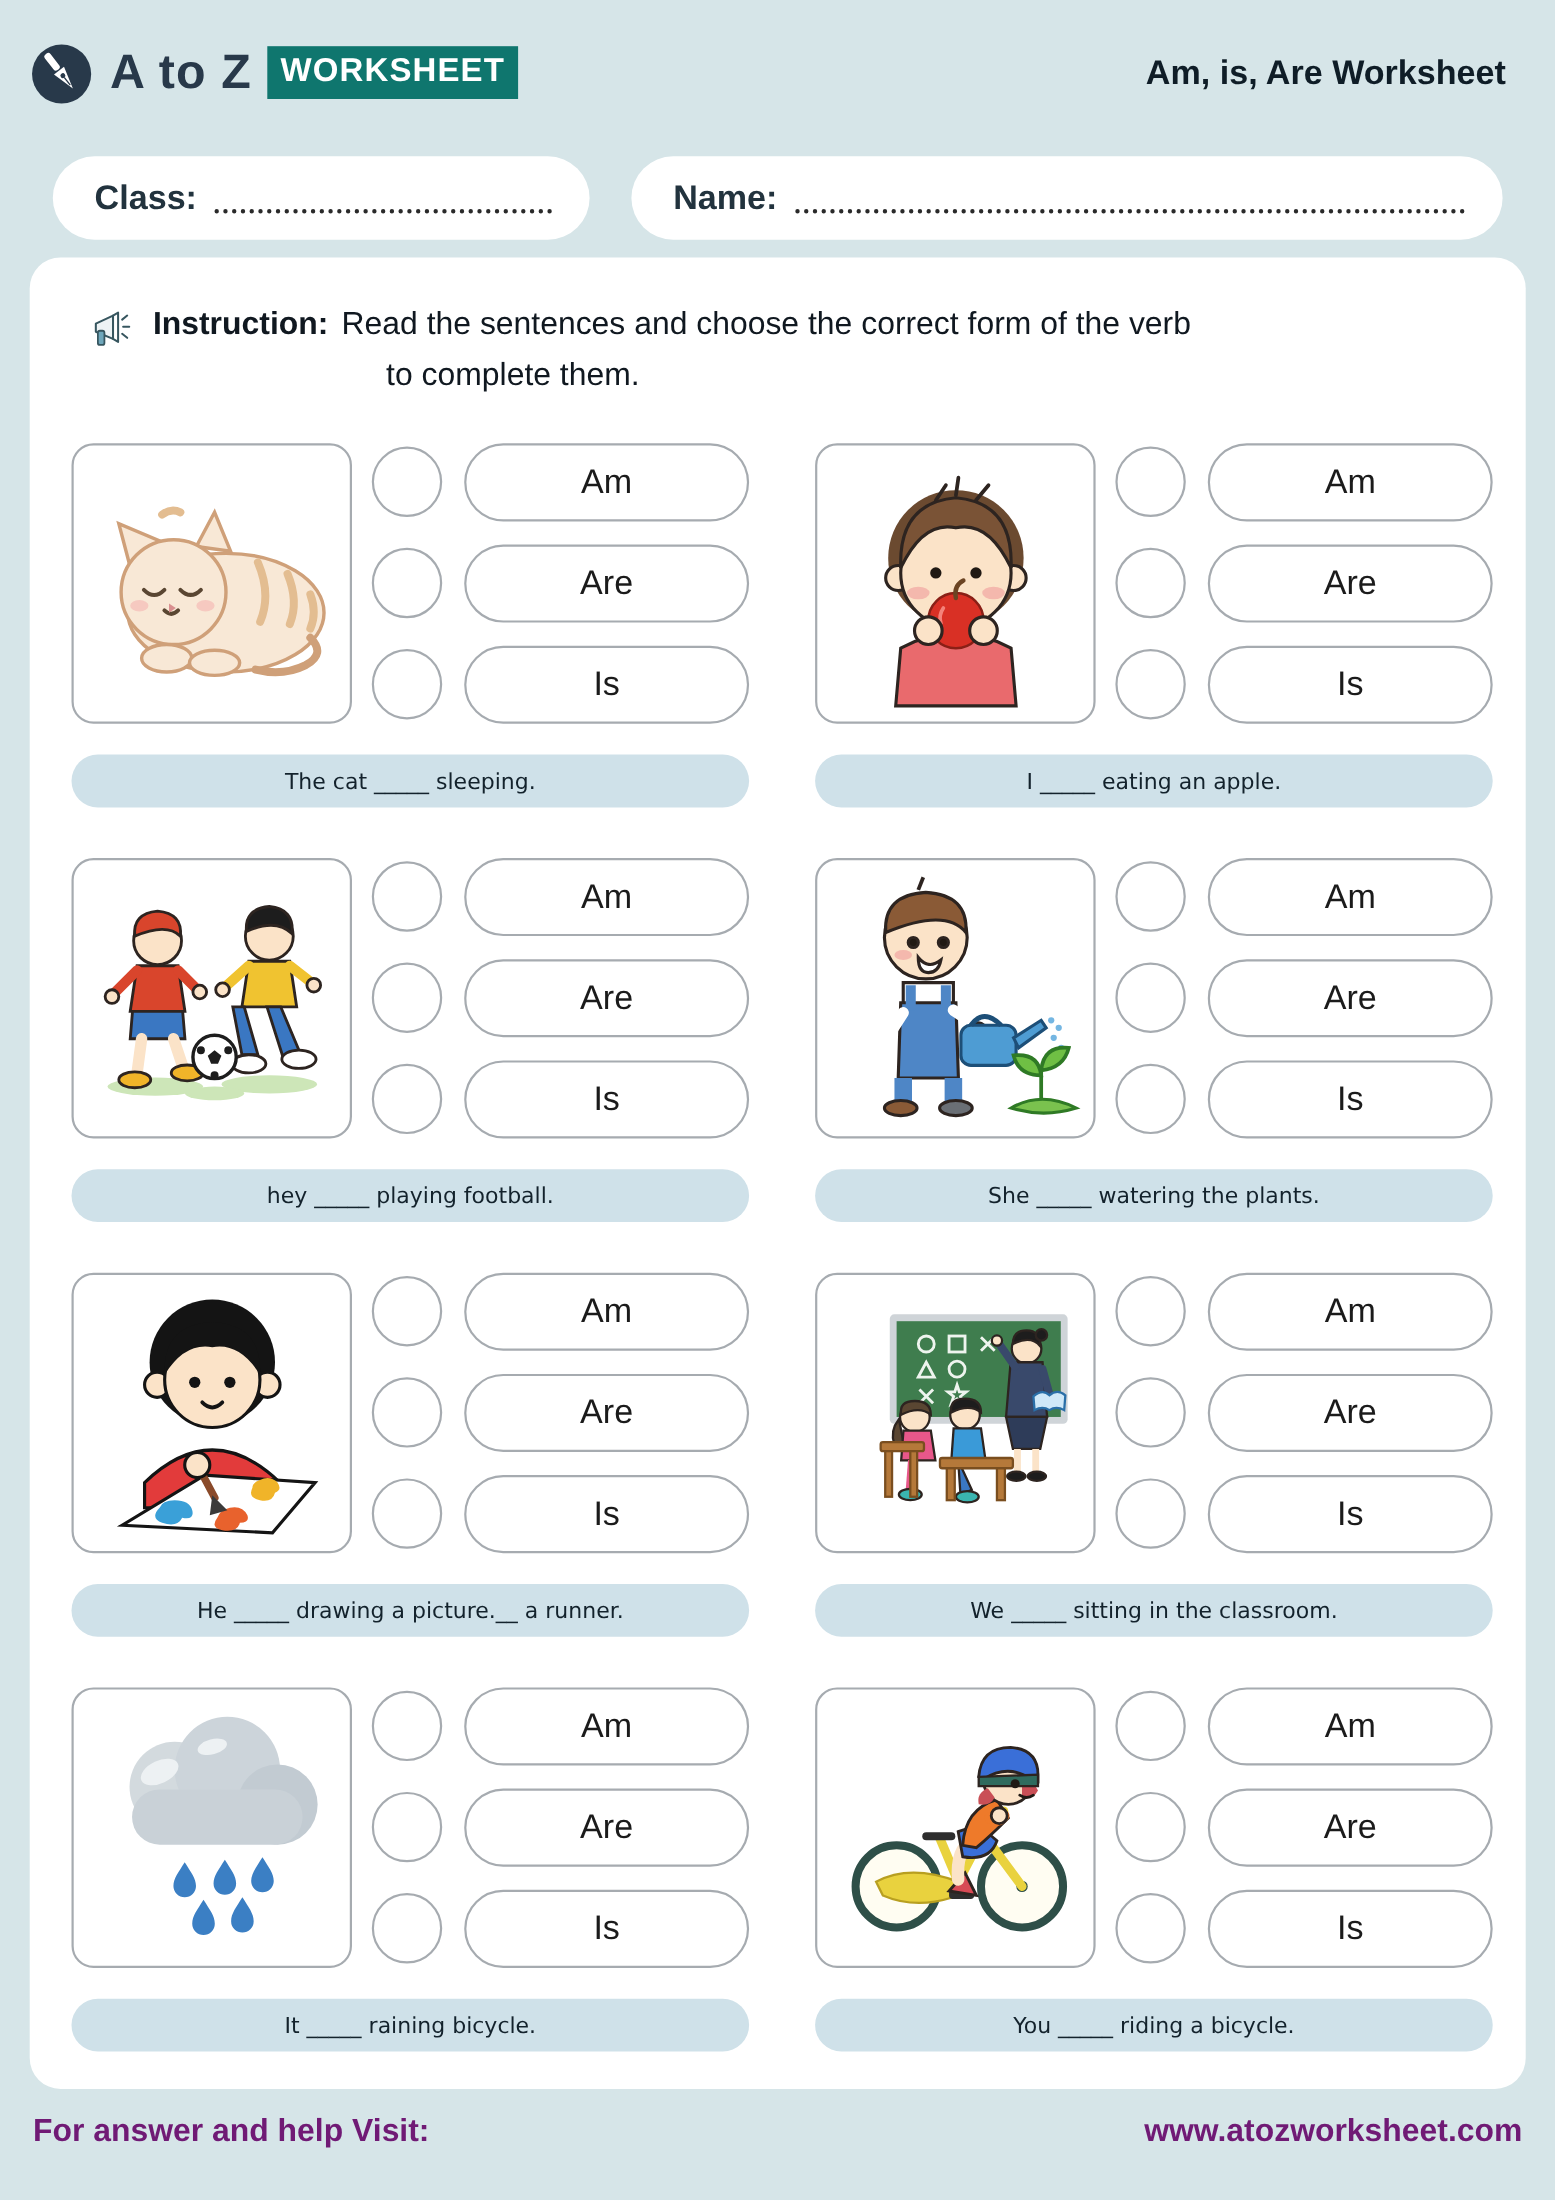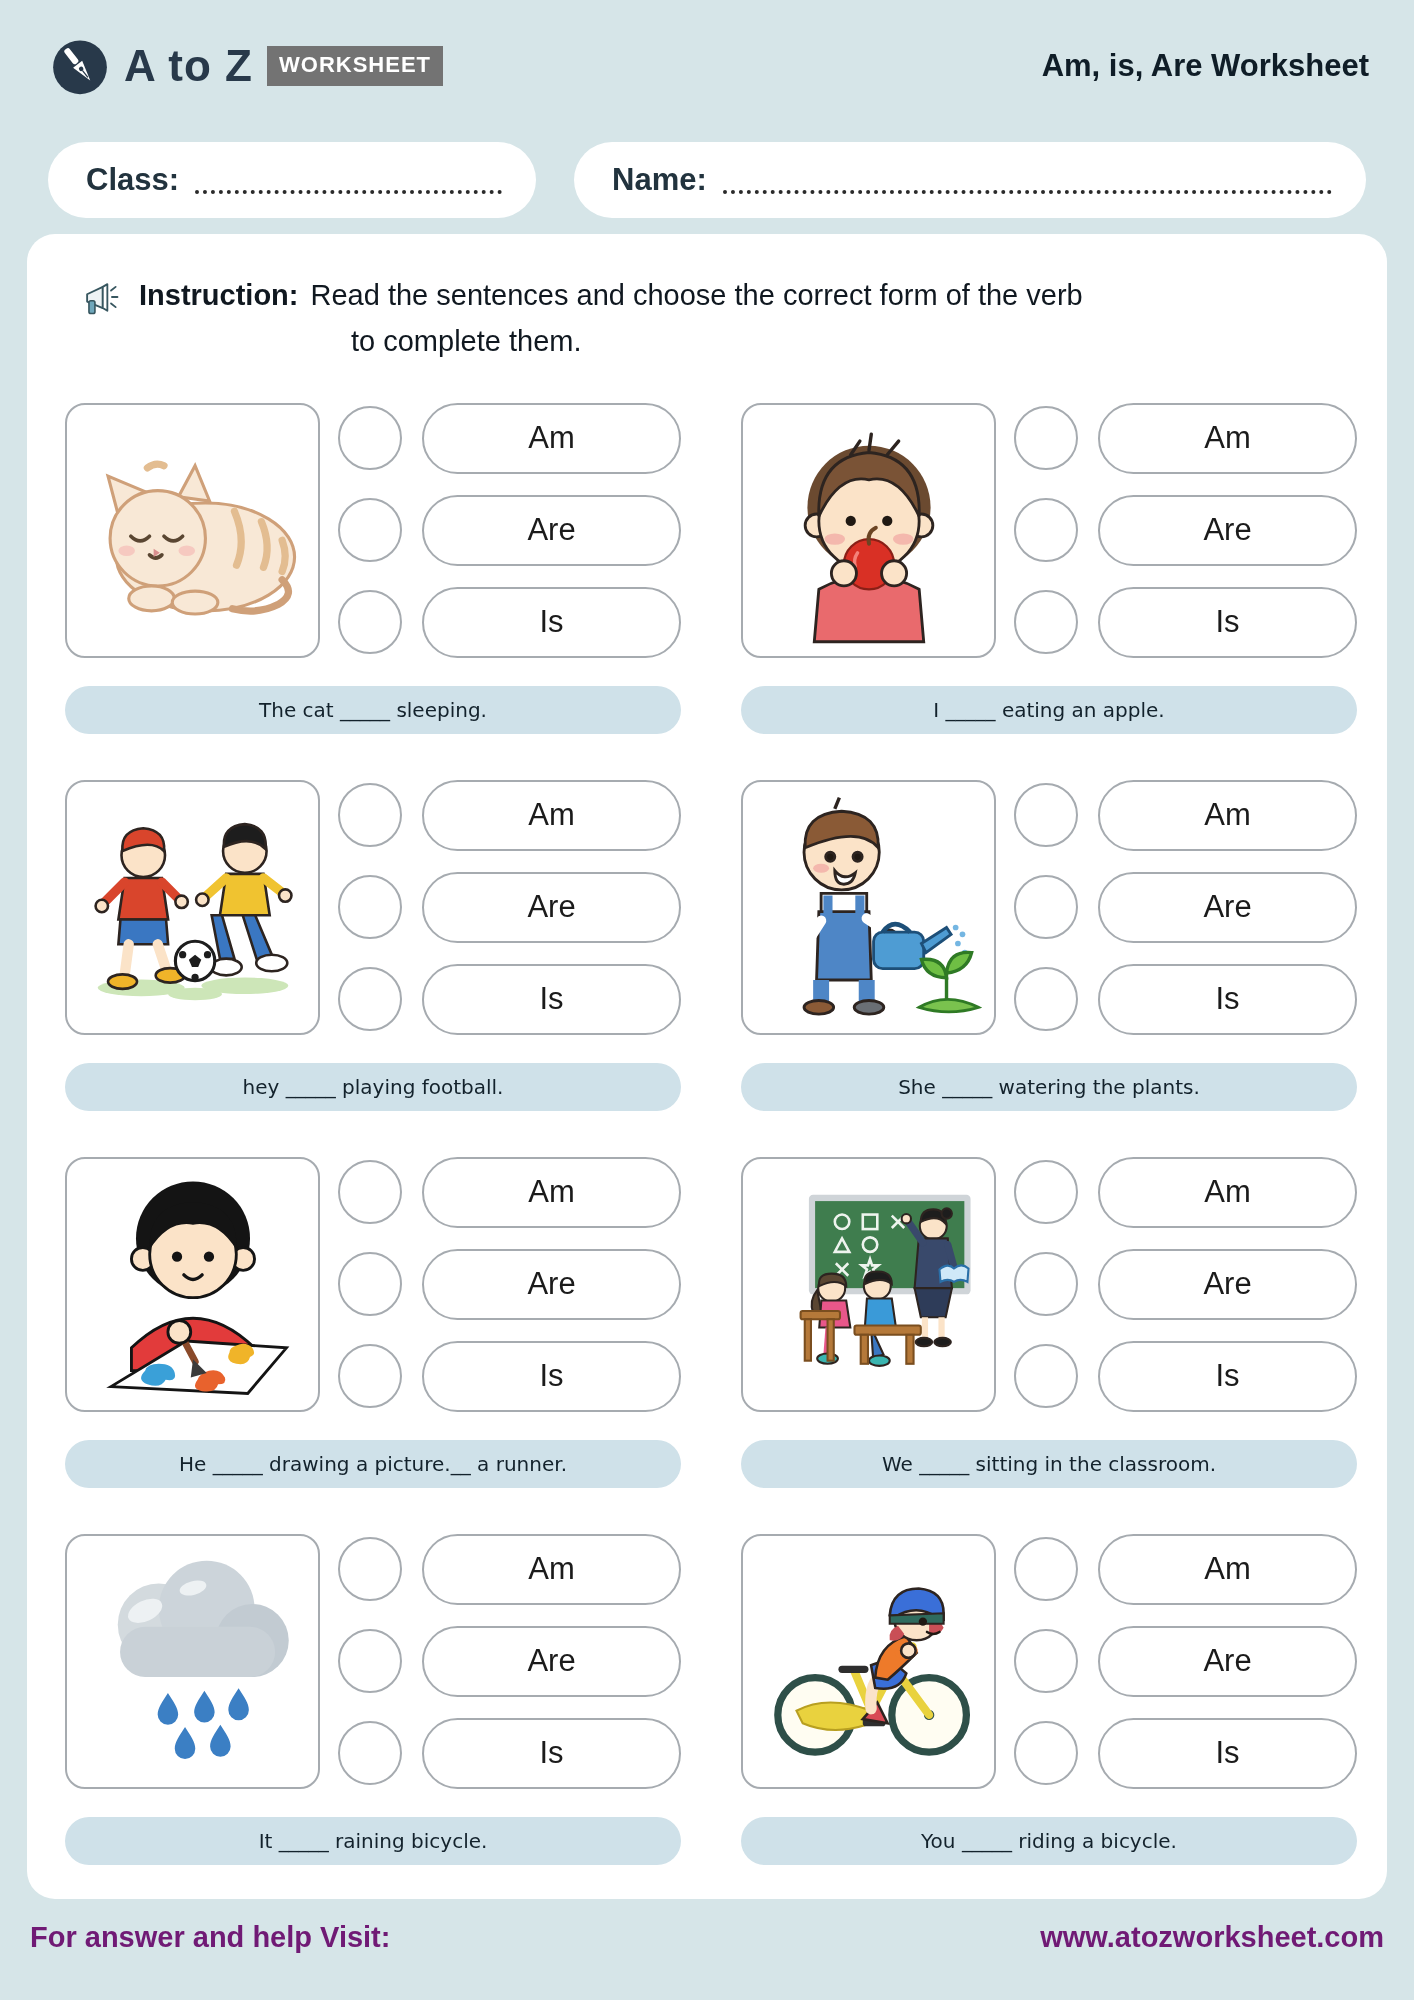--- a/index.html
+++ b/index.html
@@ -2,26 +2,26 @@
 <html><head>
 <meta charset="utf-8">
 <style>
   * { box-sizing: border-box; margin: 0; padding: 0; }
   body { margin: 0; background: #d6e5e8; }
   .page {
     width: 1414px; height: 2000px; background: #d6e5e8; overflow: hidden;
     font-family: "Liberation Sans", sans-serif; color: #16262f; position: relative;
   }
   
-  .header { display: flex; justify-content: space-between; align-items: center; padding: 34px 45px 0 48px; }
+  .header { display: flex; justify-content: space-between; align-items: center; padding: 34px 45px 0 24px; }
   .logo { display: flex; align-items: center; gap: 12px; }
   .logo-icon { width: 64px; height: 64px; }
   .logo-text { font-size: 44px; font-weight: 800; color: #28394a; letter-spacing: 1px; }
   .logo-badge {
-    background: #737373; color: #ffffff; font-weight: 700; font-size: 22px;
+    background: #0f766e; color: #ffffff; font-weight: 700; font-size: 30px;
     padding: 6px 12px 8px; letter-spacing: 1px; margin-left: 2px;
   }
   .page-title { font-size: 31px; font-weight: 800; color: #0f1d27; }
   
   .fields-row { display: flex; gap: 38px; margin: 44px 48px 0 48px; }
   .field {
     background: #ffffff; border-radius: 40px; height: 76px;
     display: flex; align-items: center; padding: 0 34px 0 38px;
   }
   .field-name { width: 792px; }

